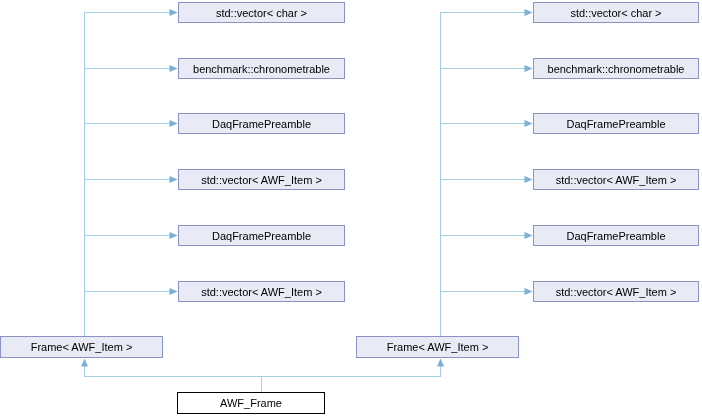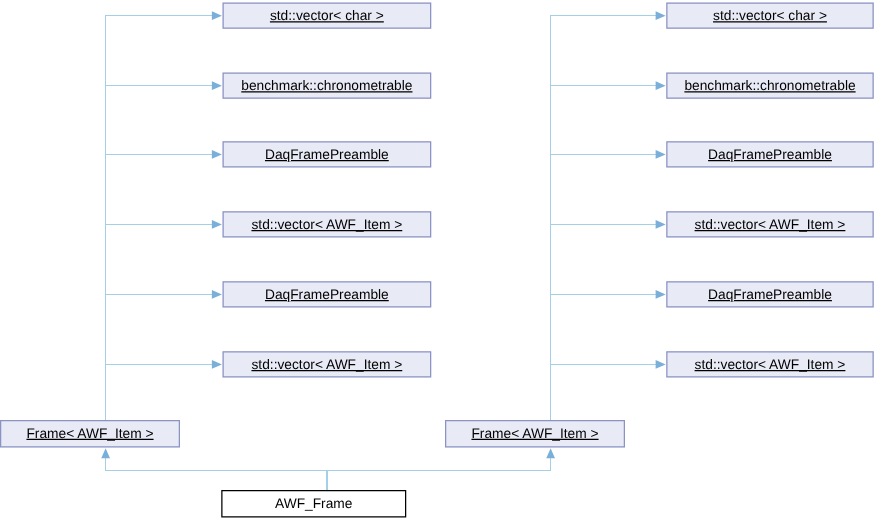--- a/index.html
+++ b/index.html
@@ -24,25 +24,24 @@
     justify-content: center;
     font-size: 11px;
     color: #000000;
     white-space: nowrap;
     text-align: center;
     cursor: pointer;
   }
   .dep, .frame {
     background: #e8eaf6;
     border: 1px solid #8b93c3;
-    text-decoration: underline;
   }
   .dep { width: 167px; height: 21px; }
   .dep.right { width: 166px; }
-  .frame { width: 144px; height: 22px; }
+  .frame { width: 163px; height: 22px; }
   .main {
     width: 148px; height: 22px;
     background: #ffffff;
     border: 1px solid #000000;
     cursor: default;
   }
 </style>
 </head>
 <body>
 

